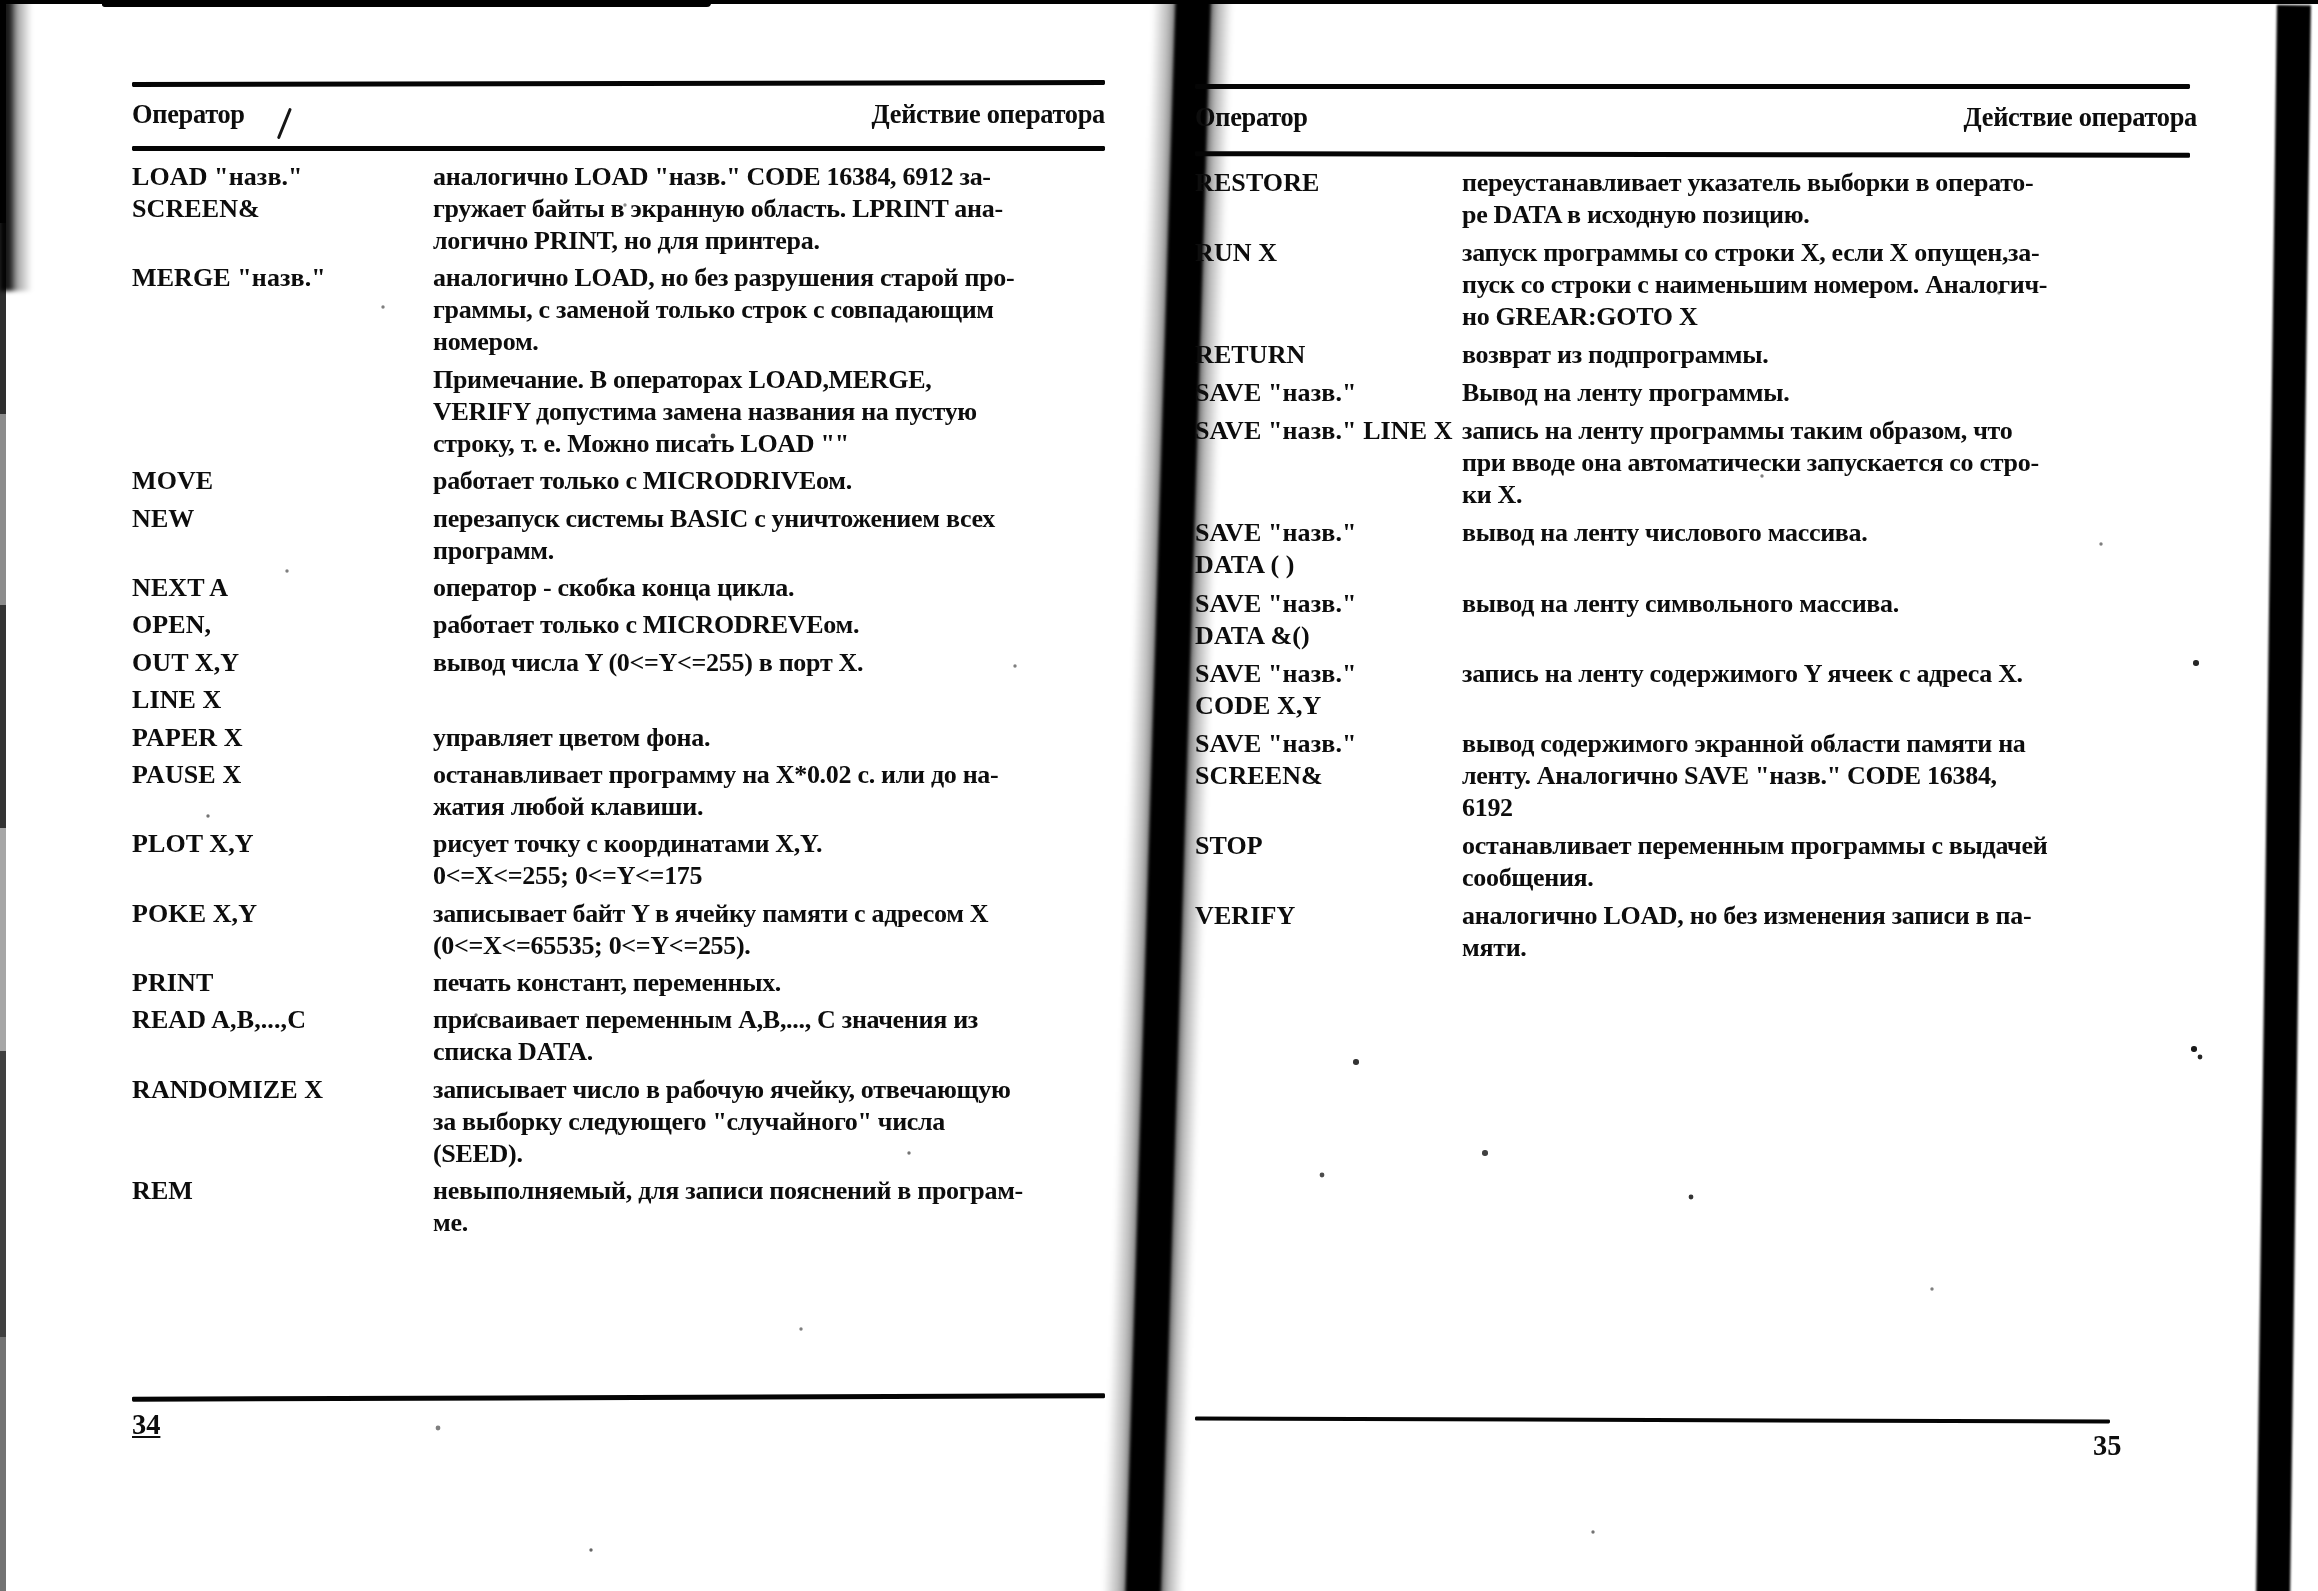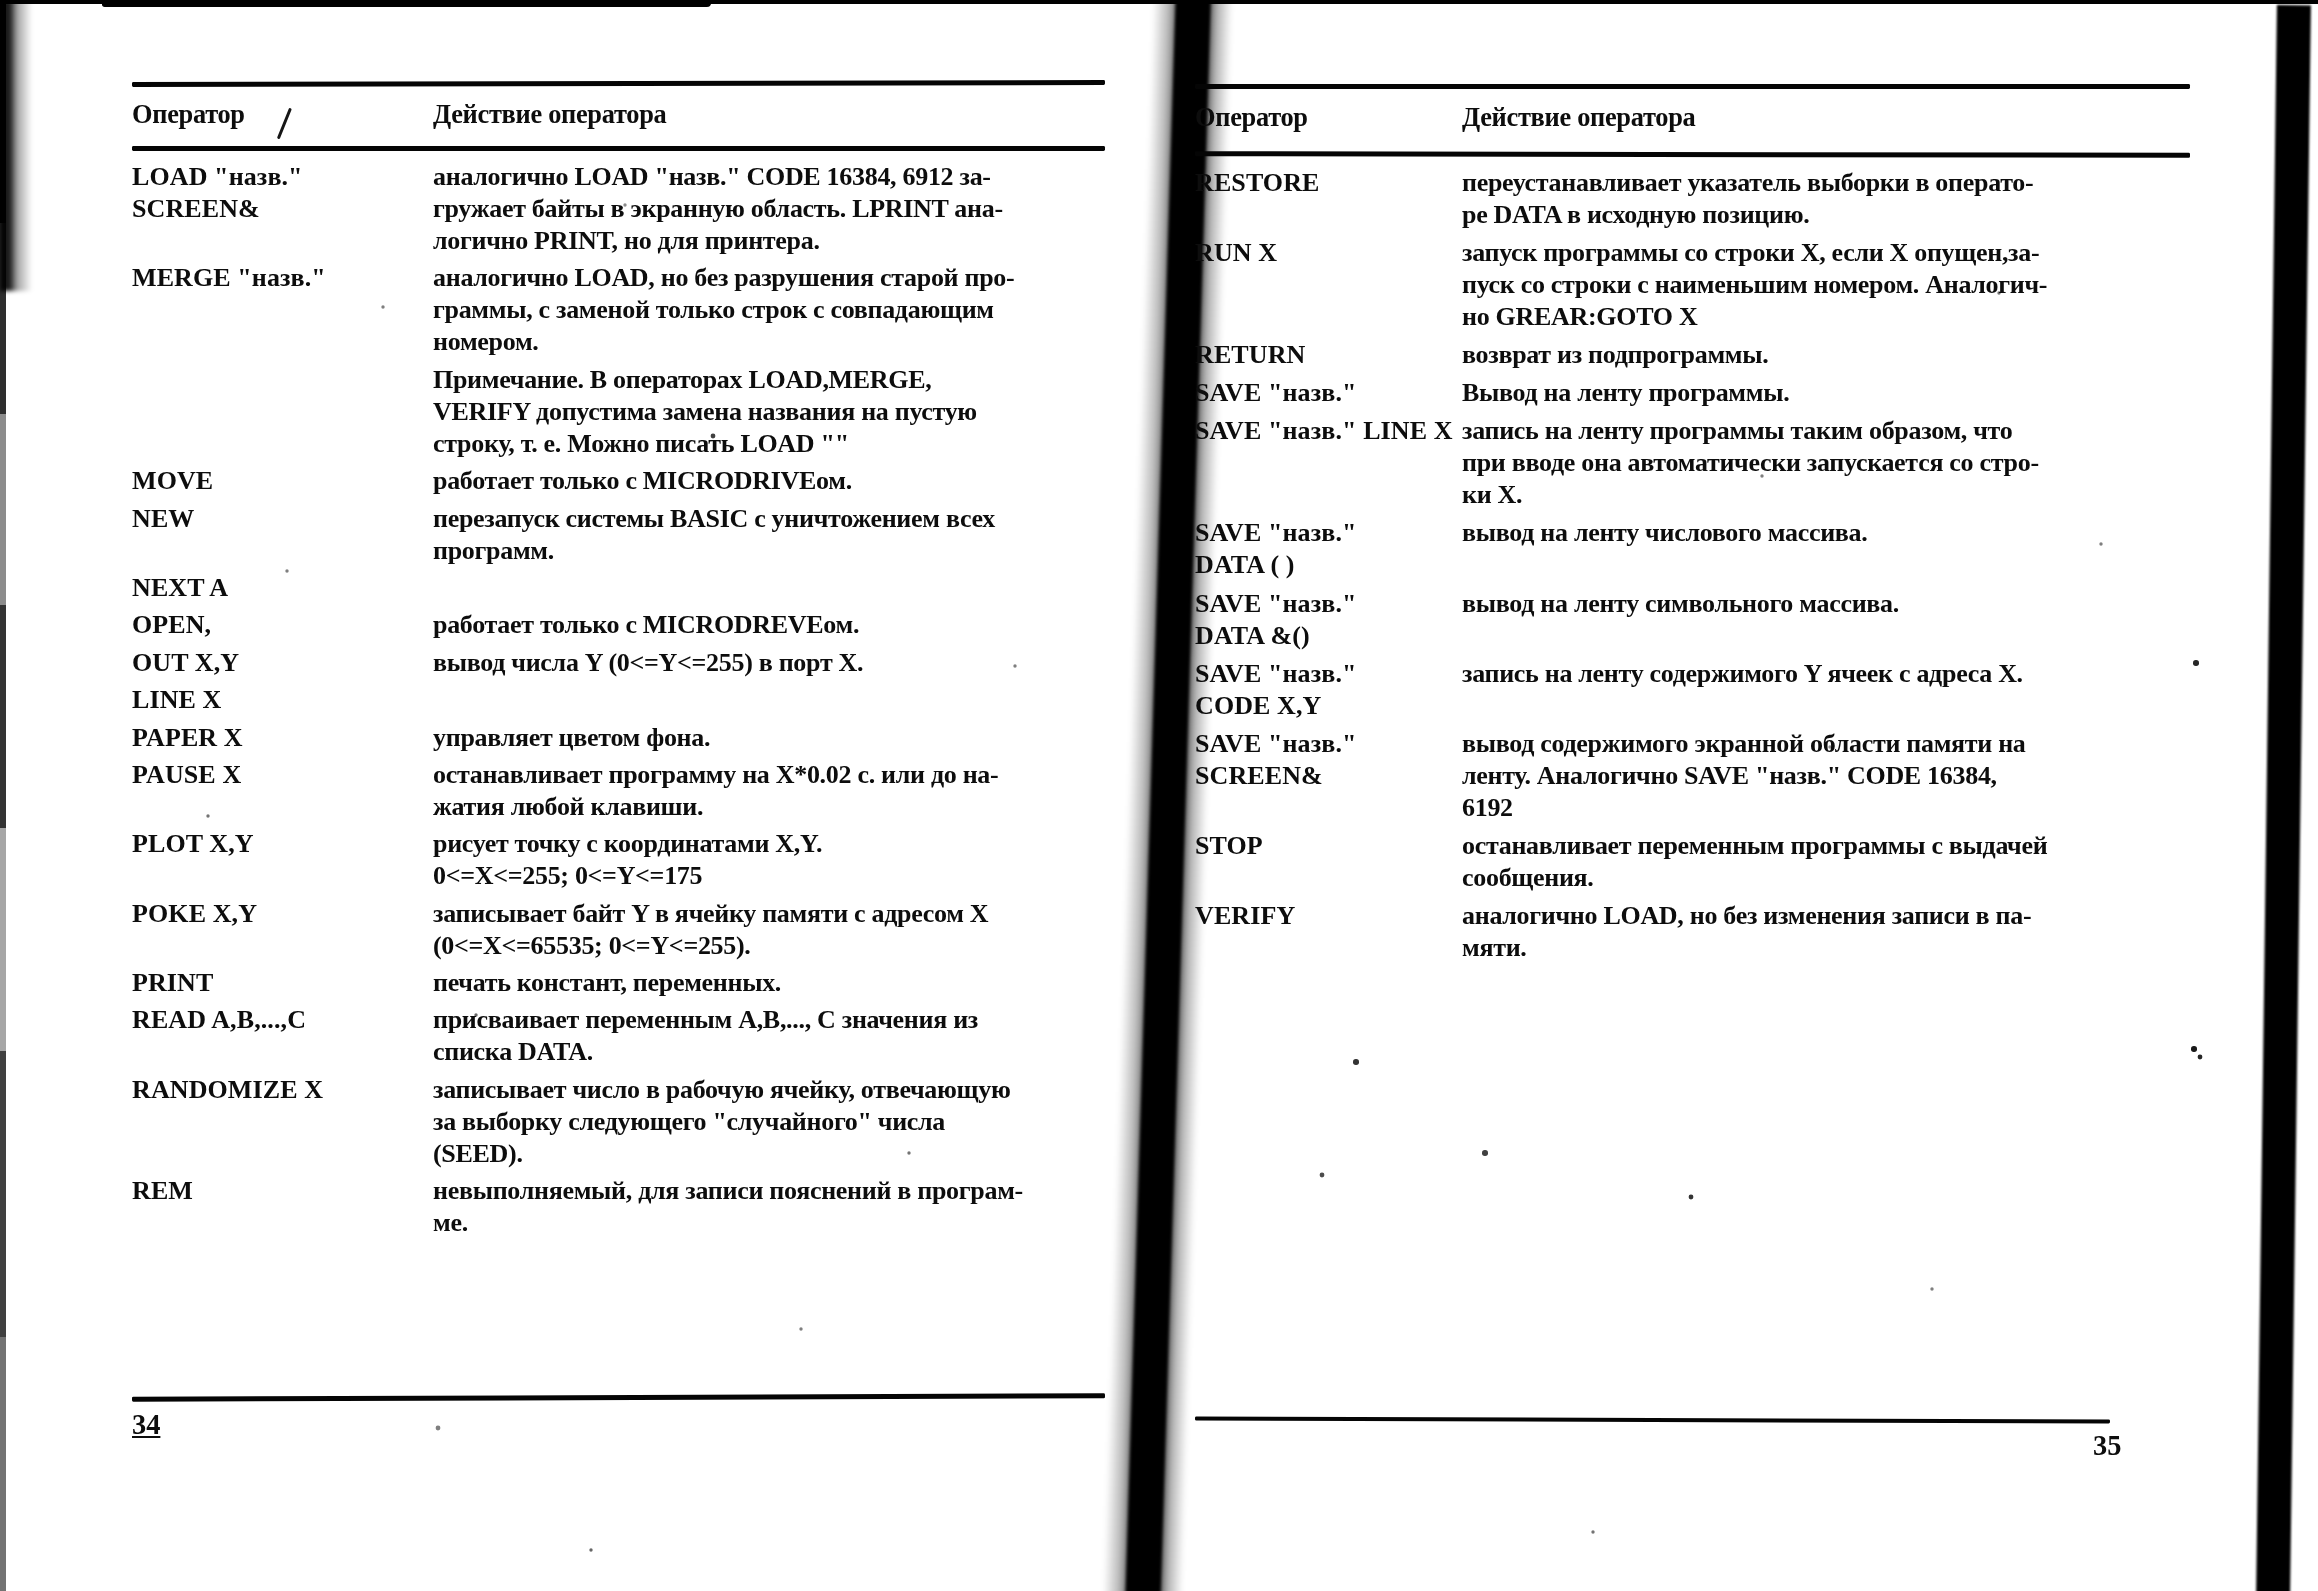--- a/index.html
+++ b/index.html
@@ -48,21 +48,21 @@
   .rule{position:absolute;left:0;background:#050505;border-radius:1.4px;}
   .page-left  .rule-top   {top:81px;width:973px;height:4.7px;transform:rotate(-0.12deg);}
   .page-left  .rule-mid   {top:146px;width:973px;height:4.7px;}
   .page-left  .rule-bottom{top:1395px;width:973px;height:4.7px;transform:rotate(-0.2deg);}
   .page-right .rule-top   {top:84px;width:995px;height:4.7px;}
   .page-right .rule-mid   {top:152px;width:995px;height:4.7px;transform:rotate(0.1deg);}
   .page-right .rule-bottom{top:1418px;width:915px;height:4.1px;transform:rotate(0.18deg);}
   .hrow{position:absolute;left:0;width:100%;display:grid;font-size:26.4px;letter-spacing:-0.3px;}
   .page-left  .hrow{top:99px;grid-template-columns:301px 1fr;}
   .page-right .hrow{top:102px;grid-template-columns:267px 1fr;}
-  .hrow .h2{text-align:left;}
+  .hrow .h2{text-align:right;}
   .rows{position:absolute;left:0;width:100%;}
   .page-left  .rows{top:161px;}
   .page-right .rows{top:167px;}
   .row{display:grid;margin-bottom:5.4px;}
   .page-left  .row{grid-template-columns:301px 1fr;}
   .page-right .row{grid-template-columns:267px 1fr;margin-bottom:6.1px;}
   .op,.desc{white-space:pre-line;font-size:26px;line-height:32px;letter-spacing:-0.3px;}
   .op{letter-spacing:0.1px;}
   .pageno{position:absolute;font-size:28.4px;}
   .page-left  .pageno{left:0px;top:1409px;text-decoration:underline;}
@@ -114,20 +114,21 @@
           <div class="op">MOVE</div>
           <div class="desc">работает только с MICRODRIVEом.</div>
         </div>
         <div class="row">
           <div class="op">NEW</div>
           <div class="desc">перезапуск системы BASIC с уничтожением всех
 программ.</div>
         </div>
         <div class="row">
           <div class="op">NEXT A</div>
+          <div class="desc">оператор - скобка конца цикла.</div>
         </div>
         <div class="row">
           <div class="op">OPEN,</div>
           <div class="desc">работает только с MICRODREVEом.</div>
         </div>
         <div class="row">
           <div class="op">OUT X,Y</div>
           <div class="desc">вывод числа Y (0&lt;=Y&lt;=255) в порт X.</div>
         </div>
         <div class="row">

